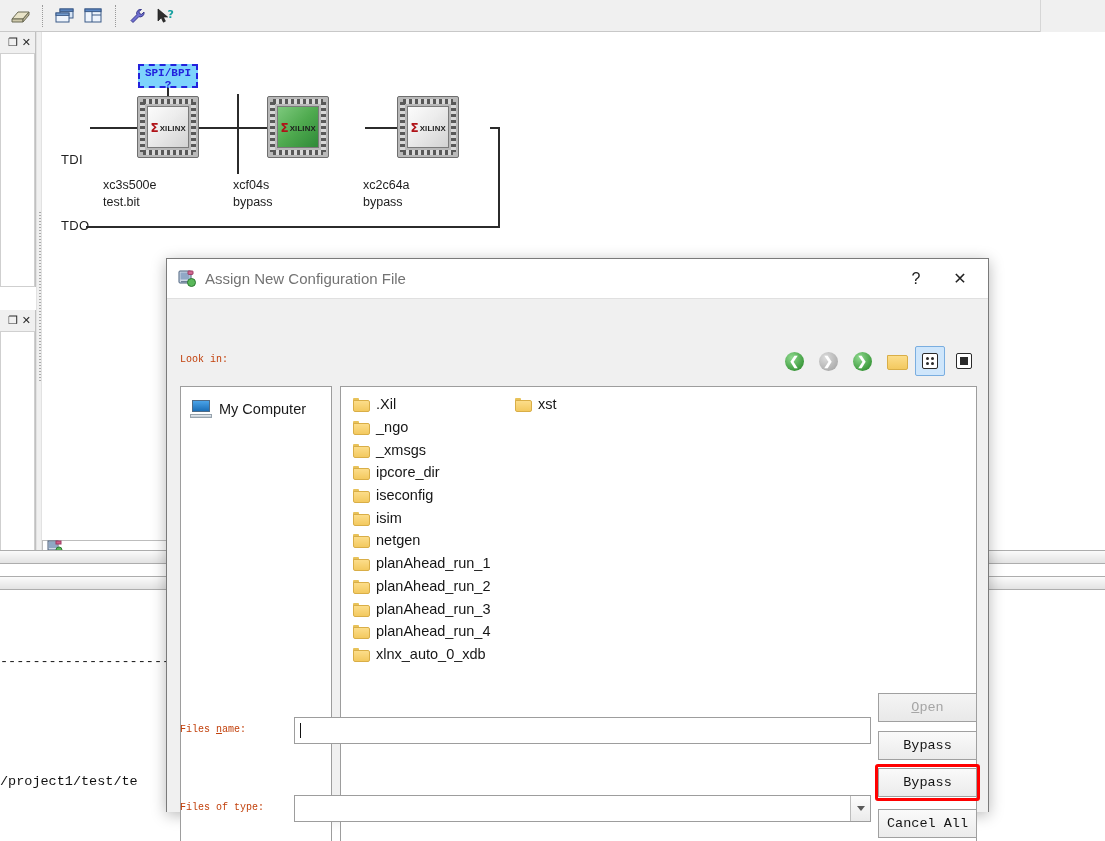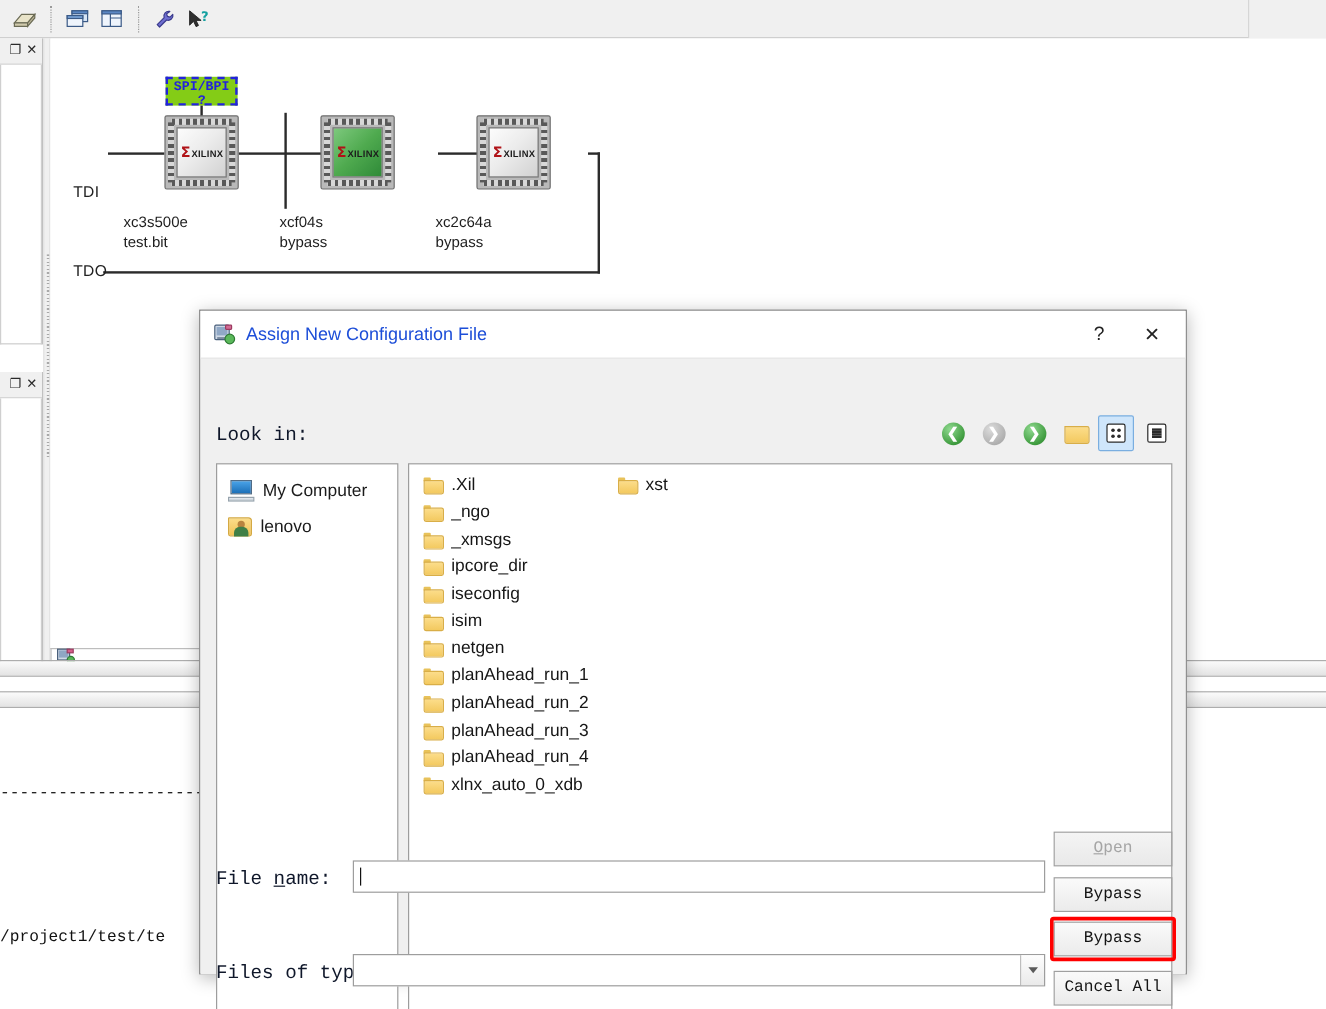--- a/index.html
+++ b/index.html
@@ -120,21 +120,21 @@
   .spi-badge {
     position: absolute;
     border: 2px dashed #2222dd;
     color: #2222dd;
     font-family: "Liberation Mono", monospace;
     font-weight: bold;
     font-size: 11px;
     text-align: center;
     line-height: 12px;
     padding: 1px 2px 0 2px;
-    background: #84cc16;
+    background: #7dd3fc;
   }
 
   
   #canvas-tabs {
     position: absolute; left: 42px; top: 540px; width: 130px; height: 16px;
   }
   #tab-active {
     position: absolute; left: 0; top: 0; width: 128px; height: 13px;
     background: #ffffff; border: 1px solid #bdbdbd; border-bottom: none;
     display: flex; align-items: center; padding-left: 4px;
@@ -173,33 +173,33 @@
     background: #f0f0f0;
     border: 1px solid #7a7a7a;
     box-shadow: 0 3px 14px rgba(0,0,0,.28);
   }
   #dlg-titlebar {
     position: relative; height: 40px; background: #ffffff;
     border-bottom: 1px solid #e0e0e0;
     display: flex; align-items: center; padding: 0 6px 0 10px;
   }
   #dlg-title {
-    font-size: 15px; color: #1d4ed8; margin-left: 8px;
+    font-size: 15px; color: #737373; margin-left: 8px;
   }
   .dlg-sysbtn {
     width: 44px; height: 30px; display: flex; align-items: center; justify-content: center;
     font-size: 16px; color: #222; cursor: default;
   }
   #dlg-help { margin-left: auto; }
 
   #dlg-body { position: relative; height: 513px; background: #f0f0f0; }
 
   .dlg-lbl {
     position: absolute; font-family: "Liberation Mono", monospace;
-    font-size: 16px; color: #0f172a;
+    font-size: 10px; color: #c2410c;
   }
   #lbl-lookin { left: 13px; top: 55px; }
   #lbl-filename { left: 13px; top: 425px; }
   #lbl-filetype { left: 13px; top: 503px; }
 
   .dlg-field {
     position: absolute; background: #ffffff;
     border: 1px solid #9d9d9d;
     font-family: "Liberation Mono", monospace;
     font-size: 13.5px; color: #111;
@@ -589,28 +589,20 @@
       </div>
 
       <div id="places">
         <div class="place">
           <span class="pc-ic">
               <span class="screen"></span>
               <span class="base"></span>
             </span>
           <span>My Computer</span>
         </div>
-        <div class="place">
-          <span class="user-ic">
-              <span class="fld"></span>
-              <span class="head"></span>
-              <span class="body"></span>
-            </span>
-          <span>lenovo</span>
-        </div>
       </div>
 
       <div id="filelist">
         <div class="col" id="filecol1">
           <div class="fitem">
               <span class="folder-ic"></span>
               <span>.Xil</span>
             </div>
           <div class="fitem">
               <span class="folder-ic"></span>
@@ -658,21 +650,21 @@
             </div>
         </div>
         <div class="col" id="filecol2">
           <div class="fitem">
               <span class="folder-ic"></span>
               <span>xst</span>
             </div>
         </div>
       </div>
 
-      <div class="dlg-lbl" id="lbl-filename"><span>File </span><span class="mnem">n</span><span>ame:</span></div>
+      <div class="dlg-lbl" id="lbl-filename"><span>Files </span><span class="mnem">n</span><span>ame:</span></div>
       <div class="dlg-field" id="fld-filename">
         <span></span>
           <span class="caret"></span>
       </div>
 
       <div class="dlg-lbl" id="lbl-filetype">Files of type:</div>
       <div class="dlg-field" id="fld-filetype">
         <span class="combo-arrow">
             <i></i>
           </span>

